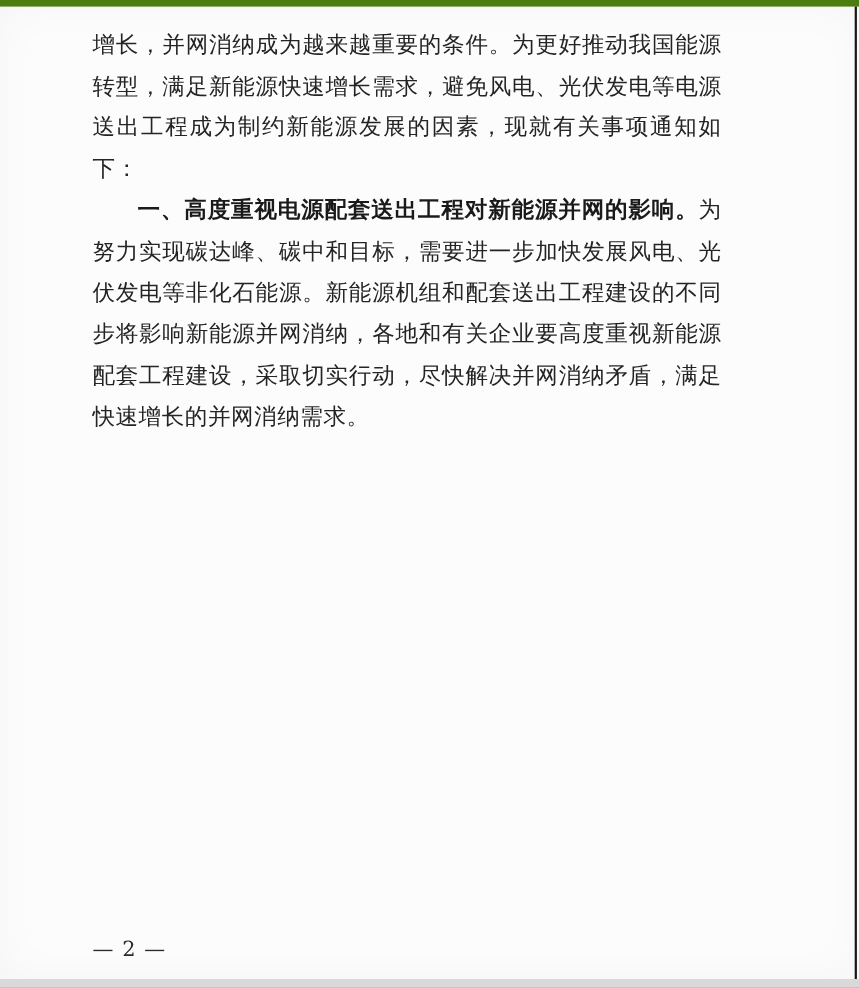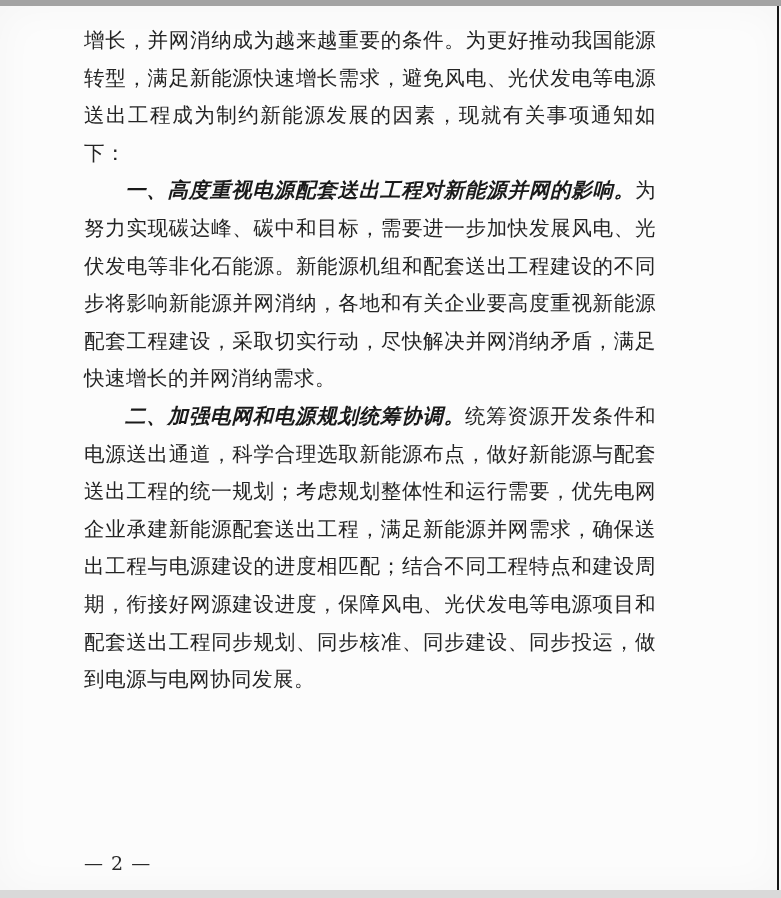--- a/index.html
+++ b/index.html
@@ -8,21 +8,21 @@
     width: 781px;
     height: 898px;
     overflow: hidden;
     background: #e2e2e2;
     font-family: "DejaVu Serif", "Liberation Serif", serif;
   }
   .scan-canvas {
     position: absolute;
     left: 0; top: 0;
     width: 781px; height: 898px;
-    background: #a3a3a3;
+    background: #4d7c0f;
   }
   .page {
     position: absolute;
     left: 0; top: 6px;
     width: 781px; height: 884px;
     background: #fcfcfc;
     box-shadow: inset 0 0 40px rgba(0,0,0,0.03);
   }
   .edge-line {
     position: absolute;
@@ -42,21 +42,20 @@
     margin: 0;
     font-size: 20.5px;
     line-height: 37.6px;
     letter-spacing: 0.5px;
   }
   .para.indent { text-indent: 2em; }
   .lead {
     font-weight: 700;
     font-family: "DejaVu Sans", "Liberation Sans", sans-serif;
     color: #1a1a1a;
-    font-style: italic;
   }
   .page-number {
     position: absolute;
     left: 84px; top: 846px;
     font-size: 19px;
     letter-spacing: 1px;
     color: #2a2a2a;
   }
   .bottom-strip {
     position: absolute;
@@ -70,21 +69,20 @@
 
 <div class="scan-canvas">
   <div class="page">
 
     <div class="content">
 
       <p class="para"><span class="lead"></span><span>增长，并网消纳成为越来越重要的条件。为更好推动我国能源转型，满足新能源快速增长需求，避免风电、光伏发电等电源送出工程成为制约新能源发展的因素，现就有关事项通知如下：</span></p>
 
       <p class="para indent"><span class="lead">一、高度重视电源配套送出工程对新能源并网的影响。</span><span>为努力实现碳达峰、碳中和目标，需要进一步加快发展风电、光伏发电等非化石能源。新能源机组和配套送出工程建设的不同步将影响新能源并网消纳，各地和有关企业要高度重视新能源配套工程建设，采取切实行动，尽快解决并网消纳矛盾，满足快速增长的并网消纳需求。</span></p>
 
-      <p class="para indent"><span class="lead">二、加强电网和电源规划统筹协调。</span><span>统筹资源开发条件和电源送出通道，科学合理选取新能源布点，做好新能源与配套送出工程的统一规划；考虑规划整体性和运行需要，优先电网企业承建新能源配套送出工程，满足新能源并网需求，确保送出工程与电源建设的进度相匹配；结合不同工程特点和建设周期，衔接好网源建设进度，保障风电、光伏发电等电源项目和配套送出工程同步规划、同步核准、同步建设、同步投运，做到电源与电网协同发展。</span></p>
 
 
     </div>
 
     <div class="page-number">— 2 —</div>
 
     <div class="edge-line"></div>
   </div>
 
   <div class="bottom-strip"></div>

